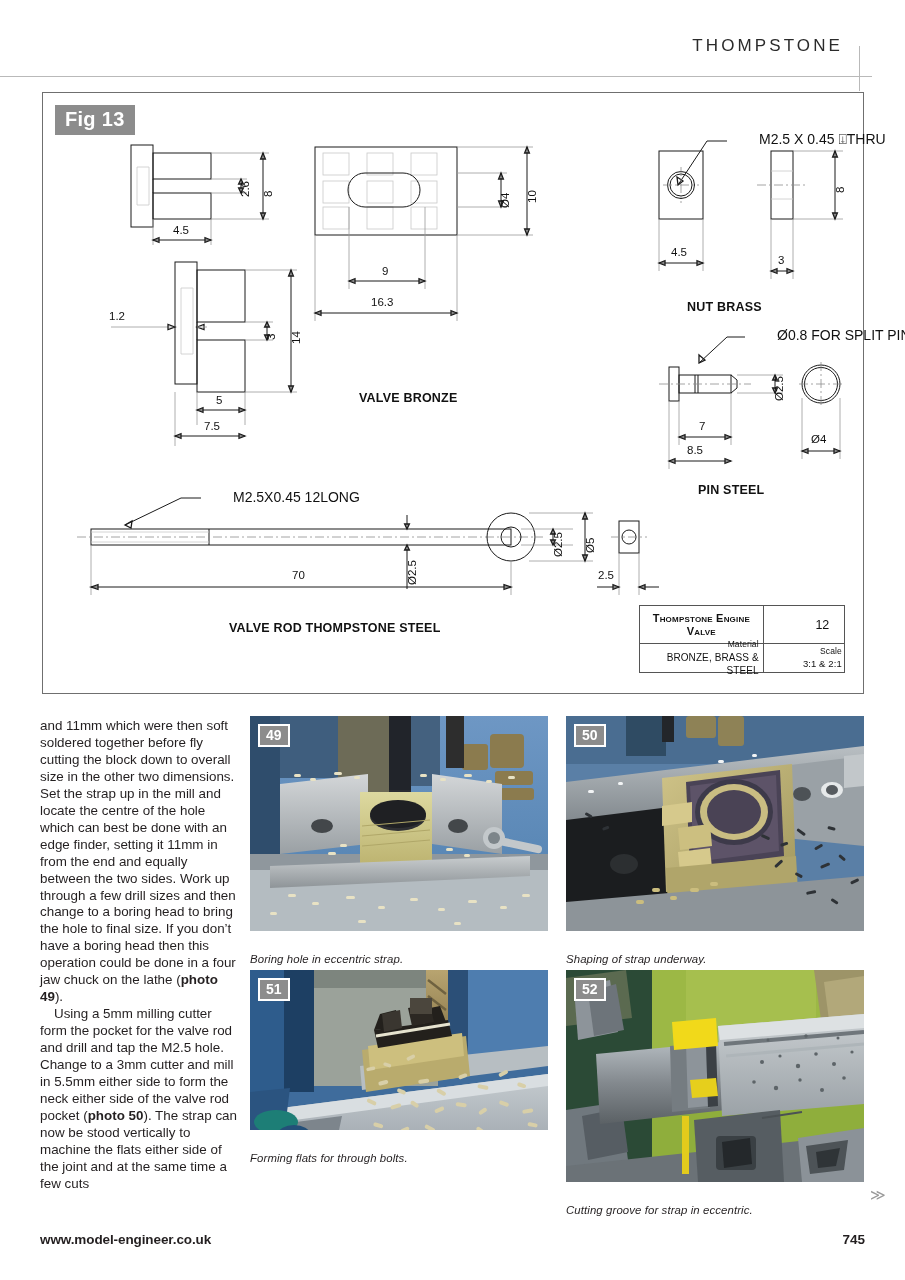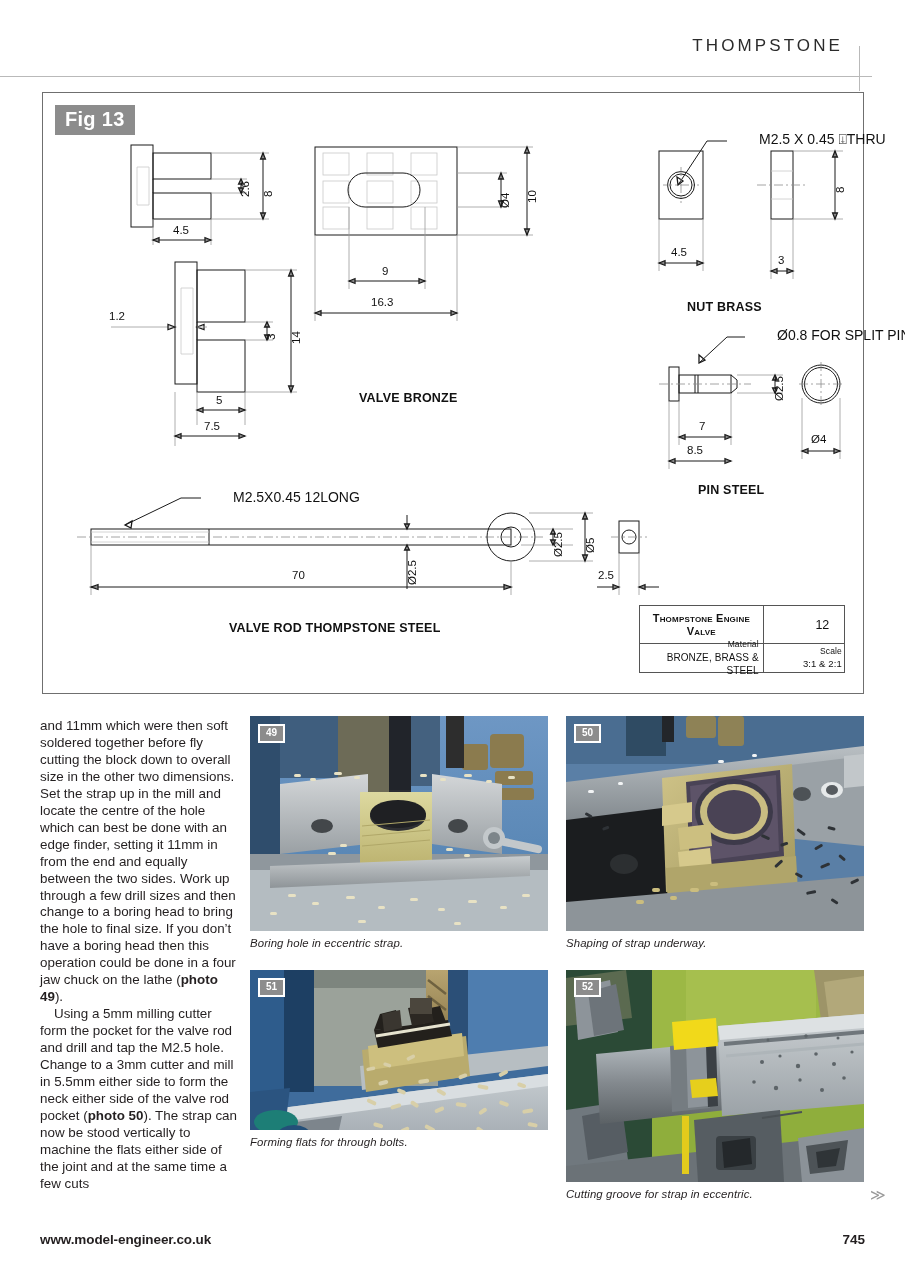--- a/index.html
+++ b/index.html
@@ -95,26 +95,26 @@
   #story b { font-weight:bold; }
 
   
   .photo-cell { position:absolute; }
   .photo {
     position:relative; overflow:hidden;
     border:0; background:#7a7a7a;
   }
   .photo .badge {
     position:absolute; left:8px; top:8px; z-index:5;
-    background:#8c8c8c; color:#fff; font-weight:bold; font-size:10px;
+    background:#8c8c8c; color:#fff; font-weight:bold; font-size:14px;
     padding:1px 6px 2px 6px; border:2px solid #fff;
     line-height:1.15;
   }
   .caption {
-    margin-top:6px; font-size:11.4px; font-style:italic;
+    margin-top:22px; font-size:11.4px; font-style:italic;
     color:#231f20; letter-spacing:.1px;
   }
 
   
   #footer { position:absolute; left:0; top:1232px; width:905px; height:40px; }
   #site {
     position:absolute; left:40px; top:0;
     font-weight:bold; font-size:13.5px; letter-spacing:-.1px; color:#231f20;
     font-family:"Liberation Sans Narrow","Liberation Sans",sans-serif;
   }

